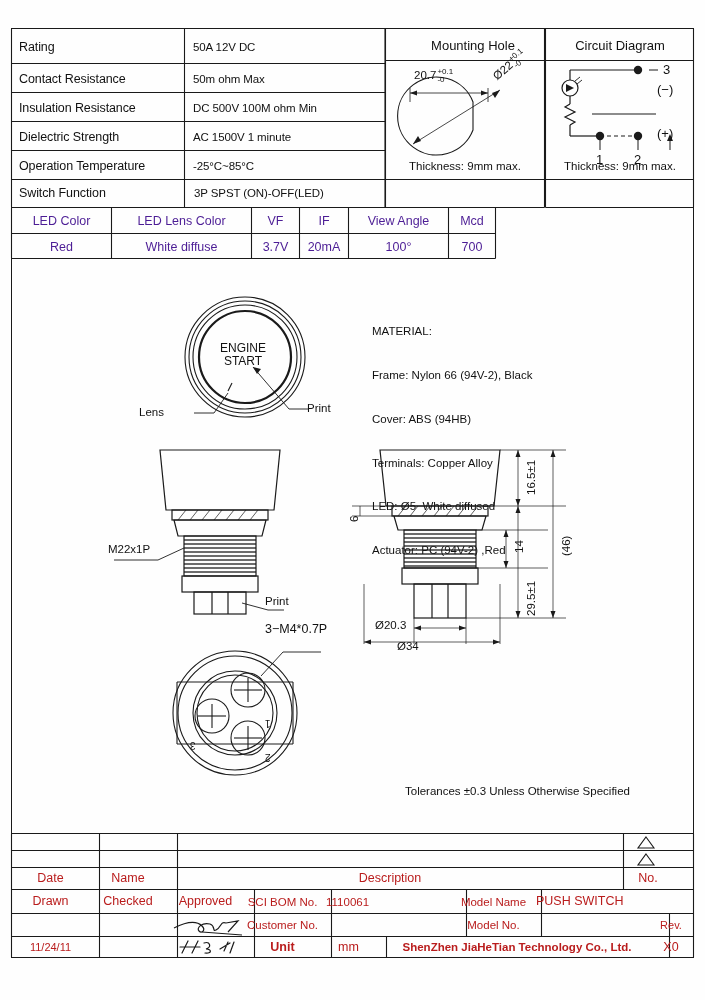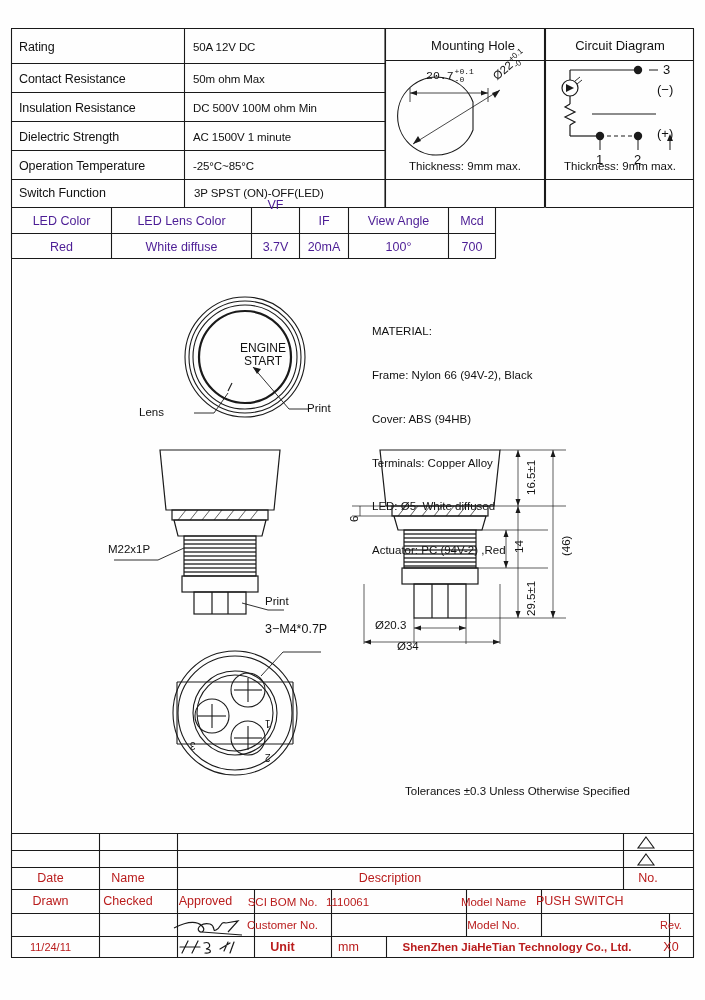--- a/index.html
+++ b/index.html
@@ -151,21 +151,21 @@
 
       <path class="stroke" stroke-width="1.1" d="M 93 50 A 39 39 0 1 0 93 78 L 93 50 Z" transform="translate(-15,-14)"></path>
 
       <g class="stroke" stroke-width="0.8">
         <line x1="18" y1="78" x2="105" y2="24"></line>
       </g>
       <polygon points="18,78 26,75 23,70" fill="#1a1a1a"></polygon>
       <polygon points="105,24 97,27 100,32" fill="#1a1a1a"></polygon>
     </svg>
 
-    <div class="dlabel" style="left:426px;top:68px;font-family:Liberation Mono, monospace;">
+    <div class="dlabel" style="left:414px;top:68px;">
       <span>20.7</span><span style="display:inline-block;vertical-align:middle;font-size:8px;line-height:8px;margin-left:1px;">
         <span style="display:block;">+0.1</span>
         <span style="display:block;">-0</span>
       </span>
     </div>
 
     <div class="dlabel" style="left:490px;top:72px;transform:rotate(-40deg);transform-origin:left top;">
       <span>Ø22</span><span style="display:inline-block;vertical-align:middle;font-size:8px;line-height:8px;margin-left:1px;">
         <span style="display:block;">+0.1</span>
         <span style="display:block;">-0</span>
@@ -250,21 +250,21 @@
         <line x1="240.5" y1="0.5" x2="240.5" y2="51.5"></line>
         <line x1="288.5" y1="0.5" x2="288.5" y2="51.5"></line>
         <line x1="337.5" y1="0.5" x2="337.5" y2="51.5"></line>
         <line x1="437.5" y1="0.5" x2="437.5" y2="51.5"></line>
         <line x1="484.5" y1="0.5" x2="484.5" y2="51.5"></line>
       </g>
     </svg>
 
     <div class="led-cell" style="left:12px;top:208px;width:99px;height:26px;">LED Color</div>
     <div class="led-cell" style="left:112px;top:208px;width:139px;height:26px;">LED Lens Color</div>
-    <div class="led-cell" style="left:252px;top:192px;width:47px;height:26px;">VF</div>
+    <div class="led-cell" style="left:252px;top:208px;width:47px;height:26px;">VF</div>
     <div class="led-cell" style="left:300px;top:208px;width:48px;height:26px;">IF</div>
     <div class="led-cell" style="left:349px;top:208px;width:99px;height:26px;">View Angle</div>
     <div class="led-cell" style="left:449px;top:208px;width:46px;height:26px;">Mcd</div>
 
     <div class="led-cell" style="left:12px;top:234px;width:99px;height:25px;">Red</div>
     <div class="led-cell" style="left:112px;top:234px;width:139px;height:25px;">White diffuse</div>
     <div class="led-cell" style="left:252px;top:234px;width:47px;height:25px;">3.7V</div>
     <div class="led-cell" style="left:300px;top:234px;width:48px;height:25px;">20mA</div>
     <div class="led-cell" style="left:349px;top:234px;width:99px;height:25px;">100°</div>
     <div class="led-cell" style="left:449px;top:234px;width:46px;height:25px;">700</div>
@@ -295,21 +295,21 @@
         <line x1="64" y1="118" x2="44" y2="118"></line>
       </g>
 
       <g class="stroke" stroke-width="0.9">
         <line x1="103" y1="72" x2="139" y2="114"></line>
         <line x1="139" y1="114" x2="158" y2="114"></line>
       </g>
       <polygon points="103,72 107,79 111,74" fill="#1a1a1a"></polygon>
     </svg>
 
-    <div class="dlabel" style="left:198px;top:342px;text-align:center;width:90px;line-height:13px;font-size:12px;padding-left:20px;">
+    <div class="dlabel" style="left:198px;top:342px;text-align:center;width:90px;line-height:13px;font-size:12px;">
       <div>ENGINE</div>
       <div>START</div>
     </div>
 
     <div class="dlabel" style="left:139px;top:406px;">Lens</div>
     <div class="dlabel" style="left:307px;top:402px;">Print</div>
   </div>
 
   <div>
     <svg class="abs" style="left:150px;top:448px;" width="140" height="170">

